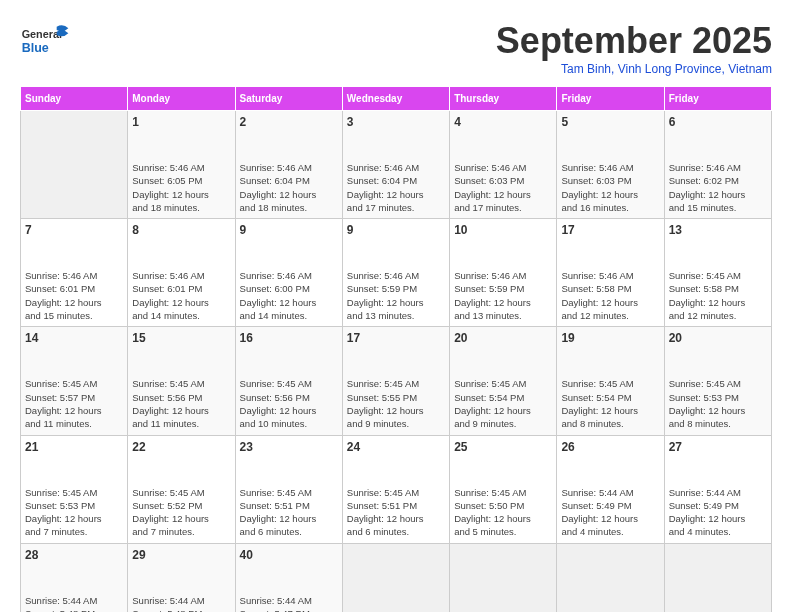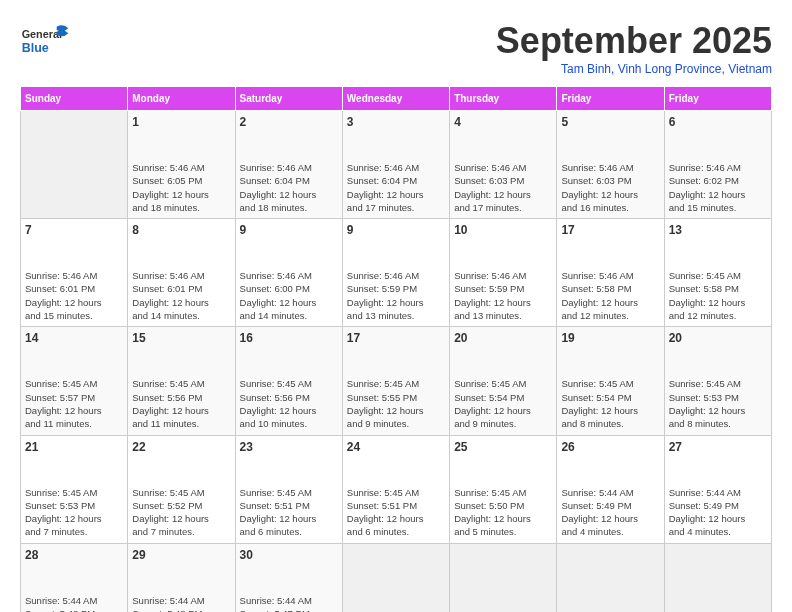--- a/index.html
+++ b/index.html
@@ -316,21 +316,21 @@
 and 3 minutes.</div>
         </td>
         <td>
           <span class="day-num">29</span>
           <div class="day-info" style="white-space: pre-line;">Sunrise: 5:44 AM
 Sunset: 5:48 PM
 Daylight: 12 hours
 and 3 minutes.</div>
         </td>
         <td>
-          <span class="day-num">30</span>
+          <span class="day-num">40</span>
           <div class="day-info" style="white-space: pre-line;">Sunrise: 5:44 AM
 Sunset: 5:47 PM
 Daylight: 12 hours
 and 2 minutes.</div>
         </td>
         <td class="empty-cell"></td>
         <td class="empty-cell"></td>
         <td class="empty-cell"></td>
         <td class="empty-cell"></td>
       </tr>

